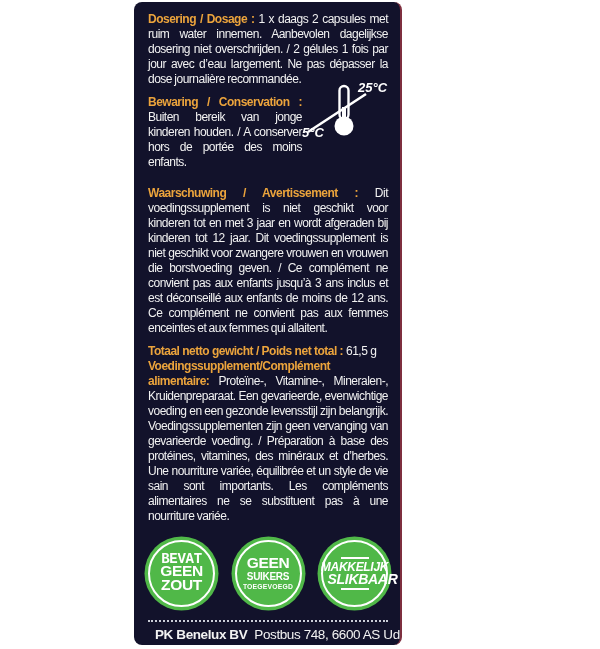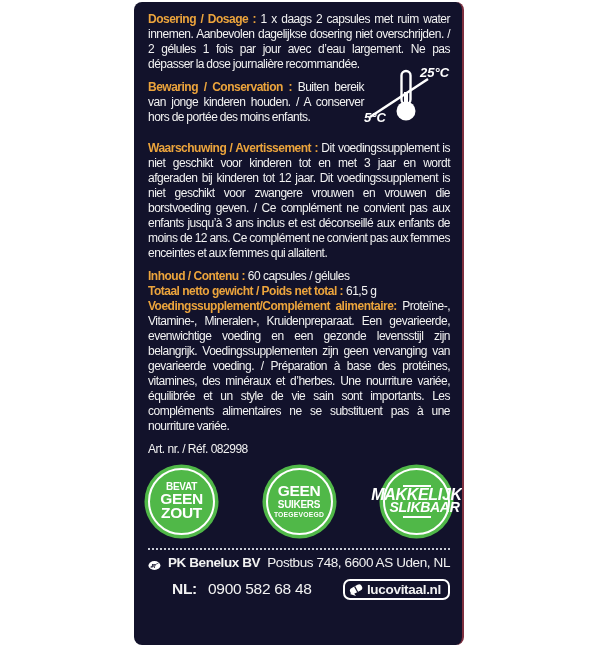--- a/index.html
+++ b/index.html
@@ -1,43 +1,43 @@
 <!DOCTYPE html>
 <html style="--bg: #12122b; --heading: #eca43c; --body: #f2f2f2; --green: #50b848; --edge: #7e2f3f;"><head>
 <meta charset="utf-8">
 <style>
   html,body { margin:0; padding:0; background:#ffffff; width:600px; height:649px; overflow:hidden;
               font-family:"Liberation Sans", sans-serif; }
   .label-panel {
-    position:absolute; left:134px; top:2px; width:330px; height:643px;
+    position:absolute; left:134px; top:2px; width:268px; height:643px;
     box-sizing:border-box; background:var(--bg,#12122b);
     border-radius:8px; border-right:2px solid var(--edge,#7e2f3f);
     padding:10px 12px 6px 14px; color:var(--body,#f2f2f2); overflow:hidden;
   }
   .para { font-size:12px; line-height:15px; letter-spacing:-0.5px; word-spacing:-0.5px;
           text-align:justify; margin:0 0 8px 0; }
   .heading { color:var(--heading,#eca43c); font-weight:bold; }
   .inline-line { font-size:12px; line-height:15px; letter-spacing:-0.5px; margin:0; }
   .storage-row { display:flex; margin-bottom:8px; }
   .storage-text { width:228px; }
   .thermo-wrap { margin-left:auto; margin-top:-16px;font-style:italic; }
   svg text { font-family:"Liberation Sans", sans-serif; }
 
   .badges-row { display:flex; justify-content:space-between; align-items:center; margin:3px 0 4px 0; height:82px; }
   .badge {
     width:63px; height:63px; border-radius:50%; background:var(--green,#50b848);
     border:2.5px solid #fff; box-shadow:0 0 0 3.5px var(--green,#50b848);
     display:flex; flex-direction:column; align-items:center; justify-content:center;
     text-align:center; color:#fff; font-weight:bold; letter-spacing:-0.3px;
   }
-  .b-sm  { font-size:10px;  line-height:10px; }
+  .b-sm  { font-size:14px;  line-height:10px;font-family:Liberation Mono, monospace; }
   .b-lg  { font-size:15.5px; line-height:14px; }
   .b-md  { font-size:10px; line-height:13px; }
   .b-xs  { font-size:6.8px; line-height:8px; letter-spacing:0.2px; }
-  .b-it1 { font-size:16px; line-height:12px; font-style:italic; }
+  .b-it1 { font-size:12px; line-height:12px; font-style:italic; }
   .b-it2 { font-size:14px; line-height:13px; font-style:italic;padding-left:16px; }
   .b-bar { width:28px; height:2px; background:#fff; margin:2px 0; }
 
   .capsule-row { margin:2px 0 0 2px; }
   .dotted-sep { border-top:2px dotted #c9ccd6; margin:6px 0 5px 0; }
 
   .footer-row1 { display:flex; gap:7px; font-size:13.5px; letter-spacing:-0.4px; white-space:nowrap; }
   .company-name { font-weight:bold; }
   .footer-phones { display:flex; margin-top:2px; }
   .phone-icon-col { width:24px; display:flex; align-items:center; }
@@ -63,26 +63,24 @@
         <circle cx="42" cy="47" r="9.5" fill="#fff"></circle>
         <rect x="40" y="28" width="4" height="16" fill="#fff"></rect>
         <text x="56" y="13" font-size="13" font-weight="bold" fill="#fff">25°C</text>
         <text x="0" y="58" font-size="13" font-weight="bold" fill="#fff">5°C</text>
       </svg>
     </div>
   </div>
 
   <p class="para"><span class="heading">Waarschuwing / Avertissement :</span> <span>Dit voedingssupplement is niet geschikt voor kinderen tot en met 3 jaar en wordt afgeraden bij kinderen tot 12 jaar. Dit voedingssupplement is niet geschikt voor zwangere vrouwen en vrouwen die borstvoeding geven. / Ce complément ne convient pas aux enfants jusqu’à 3 ans inclus et est déconseillé aux enfants de moins de 12 ans. Ce complément ne convient pas aux femmes enceintes et aux femmes qui allaitent.</span></p>
 
-  <p class="inline-line"><span class="heading">Inhoud / Contenu :</span> <span>60 capsules / gélules</span></p>
   <p class="inline-line" style="margin-bottom:0;"><span class="heading">Totaal netto gewicht / Poids net total :</span> <span>61,5 g</span></p>
 
   <p class="para"><span class="heading">Voedingssupplement/Complément alimentaire:</span> <span>Proteïne-, Vitamine-, Mineralen-, Kruidenpreparaat. Een gevarieerde, evenwichtige voeding en een gezonde levensstijl zijn belangrijk. Voedingssupplementen zijn geen vervanging van gevarieerde voeding. / Préparation à base des protéines, vitamines, des minéraux et d’herbes. Une nourriture variée, équilibrée et un style de vie sain sont importants. Les compléments alimentaires ne se substituent pas à une nourriture variée.</span></p>
 
-  <p class="inline-line">Art. nr. / Réf. 082998</p>
 
   <div class="badges-row">
     <div class="badge">
       <div class="b-sm">BEVAT</div>
       <div class="b-lg">GEEN</div>
       <div class="b-lg">ZOUT</div>
     </div>
     <div class="badge">
       <div class="b-lg">GEEN</div>
       <div class="b-md">SUIKERS</div>

